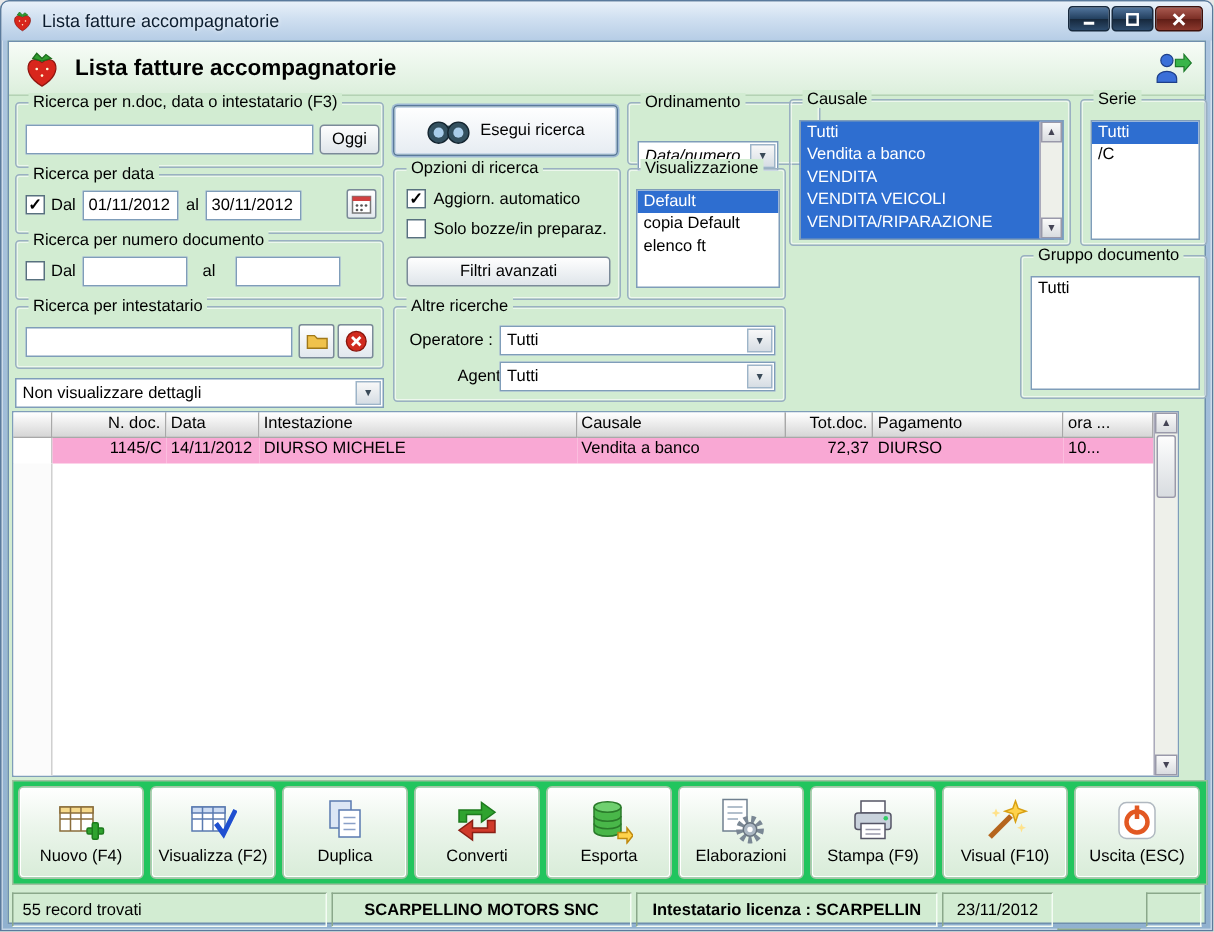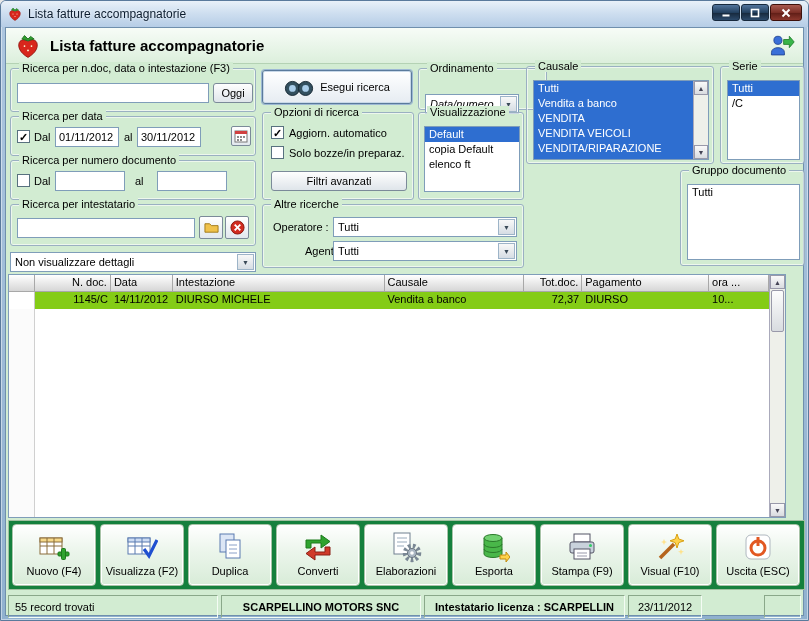--- a/index.html
+++ b/index.html
@@ -74,34 +74,34 @@
     line-height:13px; }
   
   .grid { position:absolute; left:2px; top:246px; width:778px; height:244px;
     background:#fff; border:1px solid #7f9db9; }
   .grid-head { position:absolute; top:0; left:0; right:16px; height:17px; display:flex; }
   .gh { background:linear-gradient(#ffffff,#d6d6d6); border-right:1px solid #a8a8a8;
     border-bottom:1px solid #a8a8a8; font-size:11px; padding:1px 3px; white-space:nowrap;
     overflow:hidden; cursor:pointer; }
   .grid-row { position:absolute; top:17px; left:0; right:16px; height:17px; display:flex; cursor:pointer; }
   .gc { font-size:11px; padding:1px 3px; white-space:nowrap; overflow:hidden; }
-  .grid-row.selected .gc { background:#84cc16; color:#000; }
+  .grid-row.selected .gc { background:#f9a8d4; color:#000; }
   .grid-row .gc.selcell { background:#fff; border-right:1px solid #c8c8c8; }
   .w-sel{width:26px;} .w0{width:76px;} .w1{width:62px;} .w2{width:212px;}
   .w3{width:140px;} .w4{width:58px;} .w5{width:127px;} .w6{width:60px;}
   .r { text-align:right; }
   .sel-stripe { position:absolute; left:0; top:34px; bottom:0; width:26px;
     background:#fbfbfb; border-right:1px solid #d0d0d0; }
   .vscroll { position:absolute; top:0; bottom:0; right:0; width:16px; background:#eef0ea;
     border-left:1px solid #aab; display:flex; flex-direction:column; cursor:pointer; }
   .vscroll .sb-thumb { height:42px; margin:1px;
     background:linear-gradient(#fdfdfd,#d8dce0); border:1px solid #99a; border-radius:2px; }
   
   .toolbar { position:absolute; left:2px; top:492px; width:797px; height:70px;
-    border:1px solid #a0bfa0; background:#15803d; display:flex; gap:4px; padding:3px; }
+    border:1px solid #a0bfa0; background:#22c55e; display:flex; gap:4px; padding:3px; }
   .tbtn { width:84px; height:62px; border:1px solid #a8c4a8; border-radius:4px;
     background:linear-gradient(#ffffff, #ebf5eb 45%, #d8ecd8); cursor:pointer;
     box-shadow: inset 0 0 0 1px #fff; display:flex; flex-direction:column;
     align-items:center; justify-content:flex-start; padding-top:4px;
     font-family:"Liberation Sans",sans-serif; }
   .ticon { height:36px; display:flex; align-items:center; }
   .tlabel { font-size:11px; color:#000; white-space:nowrap; }
   
   .statusbar { position:absolute; left:0; right:0; top:566px; height:25px;
     display:flex; padding:1px 2px; gap:3px; }
@@ -163,21 +163,21 @@
       <span class="hd-right">
         <svg viewBox="0 0 32 32" width="26" height="26">
           <circle cx="11" cy="9" r="5" fill="#3a6fd8" stroke="#1d3f8a"></circle>
           <path d="M3 24 C3 16 19 16 19 24 L19 27 L3 27 Z" fill="#3a6fd8" stroke="#1d3f8a"></path>
           <path d="M18 8 L25 8 L25 4 L31 11 L25 18 L25 14 L18 14 Z" fill="#39b54a" stroke="#1d7a2a"></path>
         </svg>
       </span>
     </div>
 
     <div class="gb" style="left:4px; top:40px; width:246px; height:44px;">
-      <span class="gbt">Ricerca per n.doc, data o intestazione (F3)</span>
+      <span class="gbt">Ricerca per n.doc, data o intestatario (F3)</span>
       <input class="ti" style="left: 6px; top: 14px; width: 192px;" value="">
       <button class="btn" style="left:202px; top:14px; width:40px;">Oggi</button>
     </div>
 
     <div class="gb" style="left:4px; top:88px; width:246px; height:40px;">
       <span class="gbt">Ricerca per data</span>
       <span class="cb checked" style="left:6px; top:13px;">
           <span class="tick">✓</span>
         </span>
       <span class="lbl" style="left:23px; top:14px;">Dal</span>
@@ -394,48 +394,48 @@
             <path d="M4 17 V9 H19 V4 L28 10.5 L19 17 V12 H9 V17 Z" fill="#2fa32f" stroke="#1d7a1d"></path>
             <path d="M28 16 V24 H13 V29 L4 22.5 L13 16 V21 H23 V16 Z" fill="#d03a2a" stroke="#8a1f14"></path>
           </svg>
         </span>
         <span class="tlabel">Converti</span>
       </button>
 
       <button class="tbtn">
         <span class="ticon">
           <svg viewBox="0 0 32 32" width="32" height="32">
+            <path d="M6 7 V23 A 9 3.5 0 0 0 24 23 V7" fill="#49b749" stroke="#2a7a2a"></path>
+            <ellipse cx="15" cy="7" rx="9" ry="3.5" fill="#6fd06f" stroke="#2a7a2a"></ellipse>
+            <path d="M6 13 A 9 3.5 0 0 0 24 13" fill="none" stroke="#2a7a2a"></path>
+            <path d="M6 18 A 9 3.5 0 0 0 24 18" fill="none" stroke="#2a7a2a"></path>
+            <path d="M22 24 H28 V21 L32 26 L28 31 V28 H22 Z" fill="#ffd24a" stroke="#c08a10"></path>
+          </svg>
+        </span>
+        <span class="tlabel">Esporta</span>
+      </button>
+
+      <button class="tbtn">
+        <span class="ticon">
+          <svg viewBox="0 0 32 32" width="32" height="32">
             <rect x="4" y="2" width="16" height="21" fill="#fff" stroke="#708090"></rect>
             <line x1="7" y1="7" x2="17" y2="7" stroke="#9ab"></line>
             <line x1="7" y1="11" x2="17" y2="11" stroke="#9ab"></line>
             <line x1="7" y1="15" x2="14" y2="15" stroke="#9ab"></line>
             <circle cx="22" cy="22" r="7" fill="none" stroke="#7a8794" stroke-width="4.5" stroke-dasharray="2.6 2.2"></circle>
             <circle cx="22" cy="22" r="4.5" fill="#aab6c2" stroke="#67737f"></circle>
             <circle cx="22" cy="22" r="1.8" fill="#fff"></circle>
           </svg>
         </span>
         <span class="tlabel">Elaborazioni</span>
       </button>
 
       <button class="tbtn">
         <span class="ticon">
           <svg viewBox="0 0 32 32" width="32" height="32">
-            <path d="M6 7 V23 A 9 3.5 0 0 0 24 23 V7" fill="#49b749" stroke="#2a7a2a"></path>
-            <ellipse cx="15" cy="7" rx="9" ry="3.5" fill="#6fd06f" stroke="#2a7a2a"></ellipse>
-            <path d="M6 13 A 9 3.5 0 0 0 24 13" fill="none" stroke="#2a7a2a"></path>
-            <path d="M6 18 A 9 3.5 0 0 0 24 18" fill="none" stroke="#2a7a2a"></path>
-            <path d="M22 24 H28 V21 L32 26 L28 31 V28 H22 Z" fill="#ffd24a" stroke="#c08a10"></path>
-          </svg>
-        </span>
-        <span class="tlabel">Esporta</span>
-      </button>
-
-      <button class="tbtn">
-        <span class="ticon">
-          <svg viewBox="0 0 32 32" width="32" height="32">
             <rect x="8" y="3" width="16" height="8" fill="#fff" stroke="#556"></rect>
             <rect x="4" y="11" width="24" height="11" rx="2" fill="#c9d2dc" stroke="#556"></rect>
             <rect x="8" y="18" width="16" height="10" fill="#fff" stroke="#556"></rect>
             <line x1="11" y1="22" x2="21" y2="22" stroke="#99a"></line>
             <line x1="11" y1="25" x2="21" y2="25" stroke="#99a"></line>
             <circle cx="24.5" cy="14.5" r="1.5" fill="#3c6"></circle>
           </svg>
         </span>
         <span class="tlabel">Stampa (F9)</span>
       </button>

